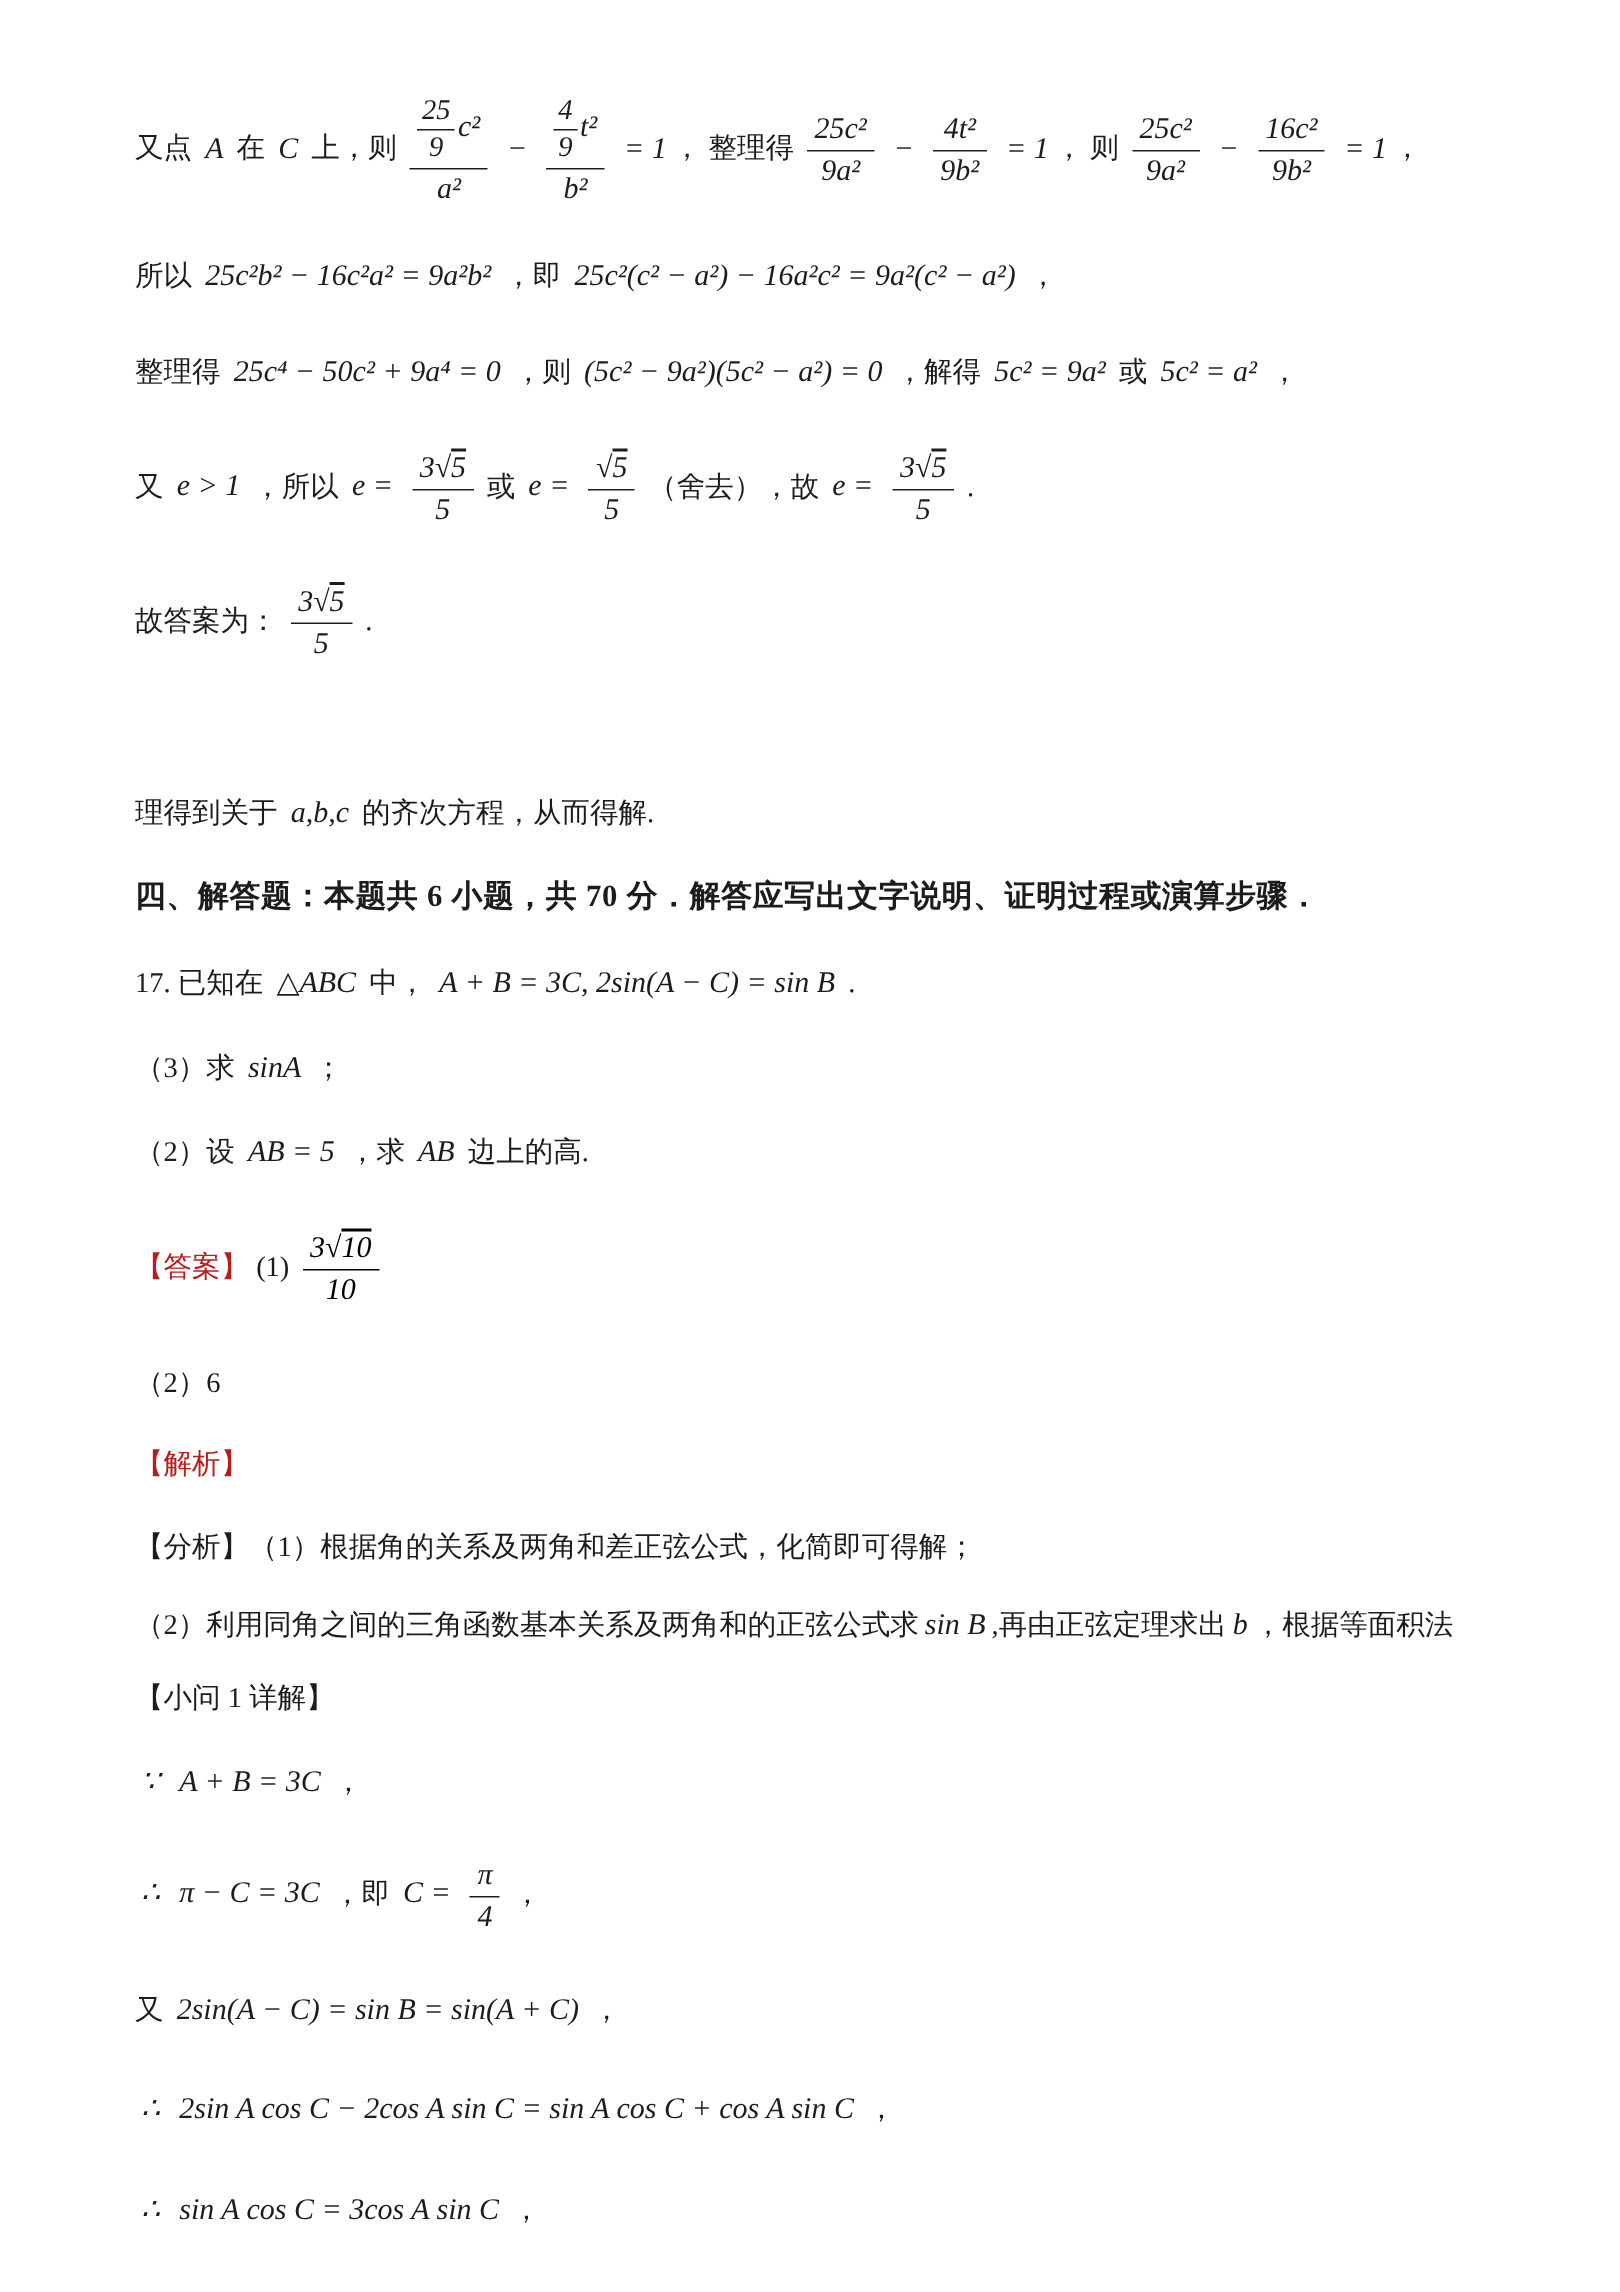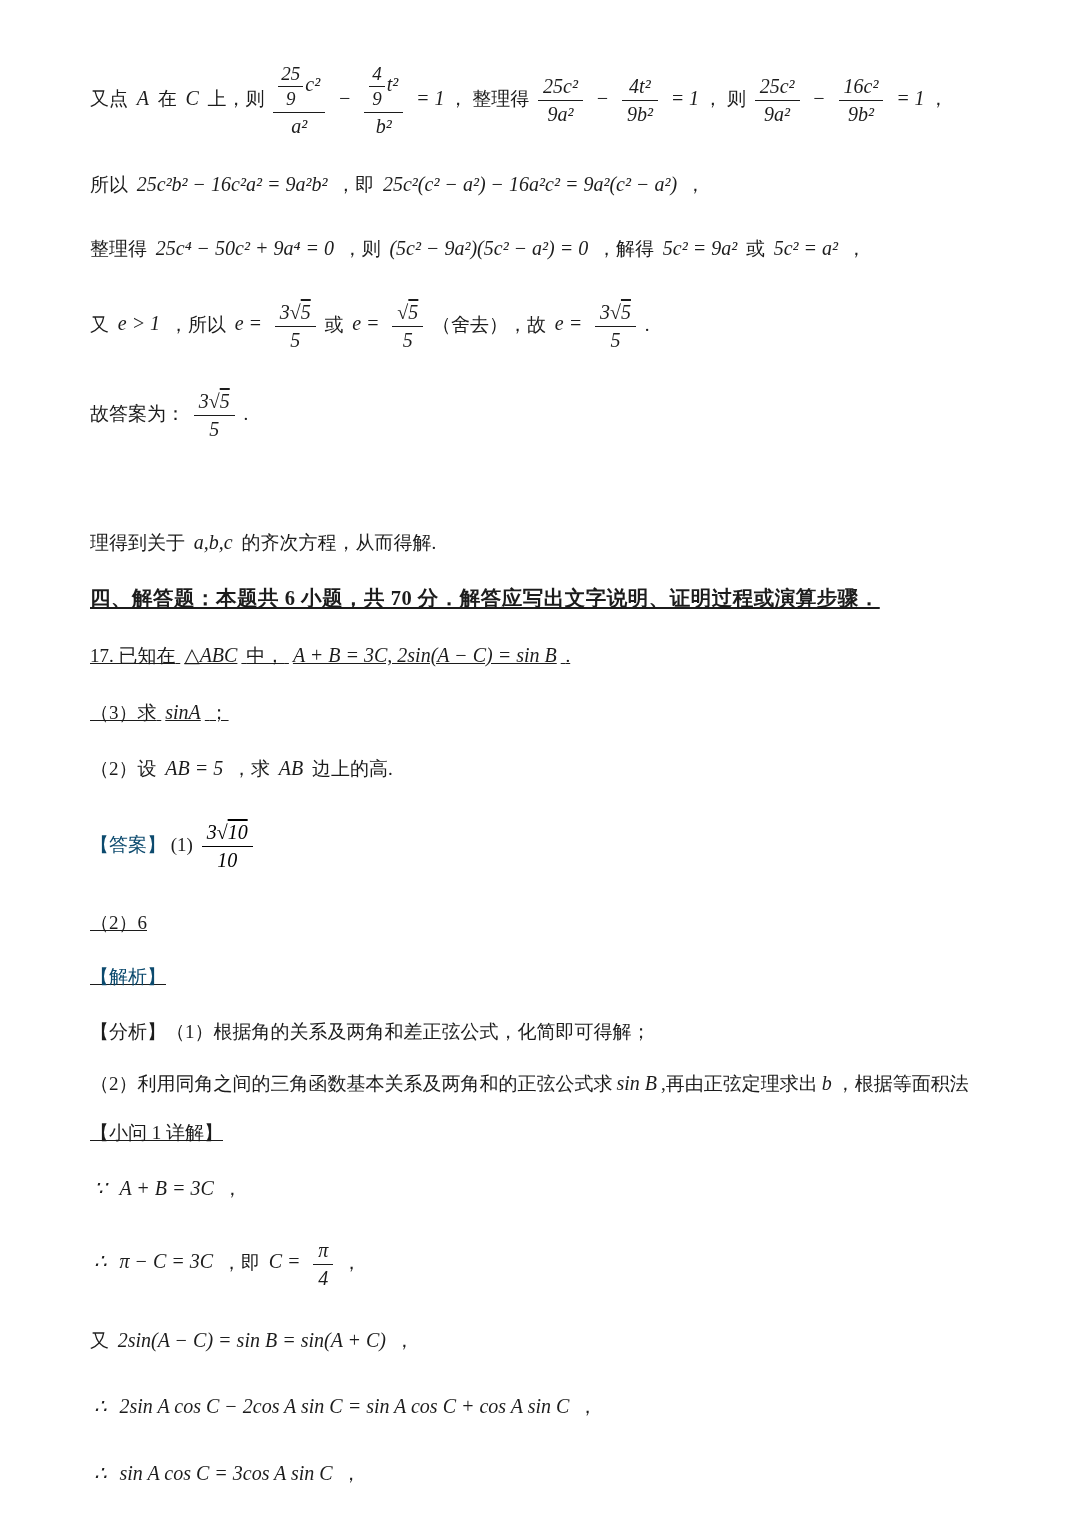--- a/index.html
+++ b/index.html
@@ -11,32 +11,32 @@
     padding:62px 90px 40px 90px;
     font-family:"Liberation Serif","DejaVu Serif",serif;
     color:#1c1c1c;
     font-size:19px;
     overflow:hidden;
   }
   .line{margin:0 0 30px 0;line-height:1.5;white-space:nowrap;}
   .t{font-style:normal;}
   .m{font-style:italic;font-family:"Liberation Serif","DejaVu Serif",serif;font-size:20px;margin:0 4px;}
   .sec{font-weight:bold;font-size:20.5px;letter-spacing:0.5px;}
-  .teal{color:#0c4a6e;}
+  .teal{color:#b91c1c;}
   .ansfrac{color:#000000;}
   
   .frac{display:inline-block;vertical-align:middle;text-align:center;margin:0 4px;font-style:italic;font-size:20px;}
   .frac .num{display:block;border-bottom:1.4px solid currentColor;padding:0 5px 1px 5px;line-height:1.25;}
   .frac .den{display:block;padding:1px 5px 0 5px;line-height:1.25;}
   .frac .frac{margin:0 2px 0 0;vertical-align:middle;font-size:19px;}
   .frac .frac .num{padding:0 3px;}
   .frac .frac .den{padding:0 3px;}
   .rad{text-decoration:overline;}
   .tall1{margin-bottom:34px;}
-  .gap-sm{margin-bottom:26px;text-decoration:underline;}
+  .gap-sm{margin-bottom:26px;}
   .gap-md{margin-bottom:36px;}
   .wrapline{white-space:normal;}
 </style>
 </head>
 <body>
 
 <div class="page">
 
   <p class="line">
     <span class="t">又点</span>

